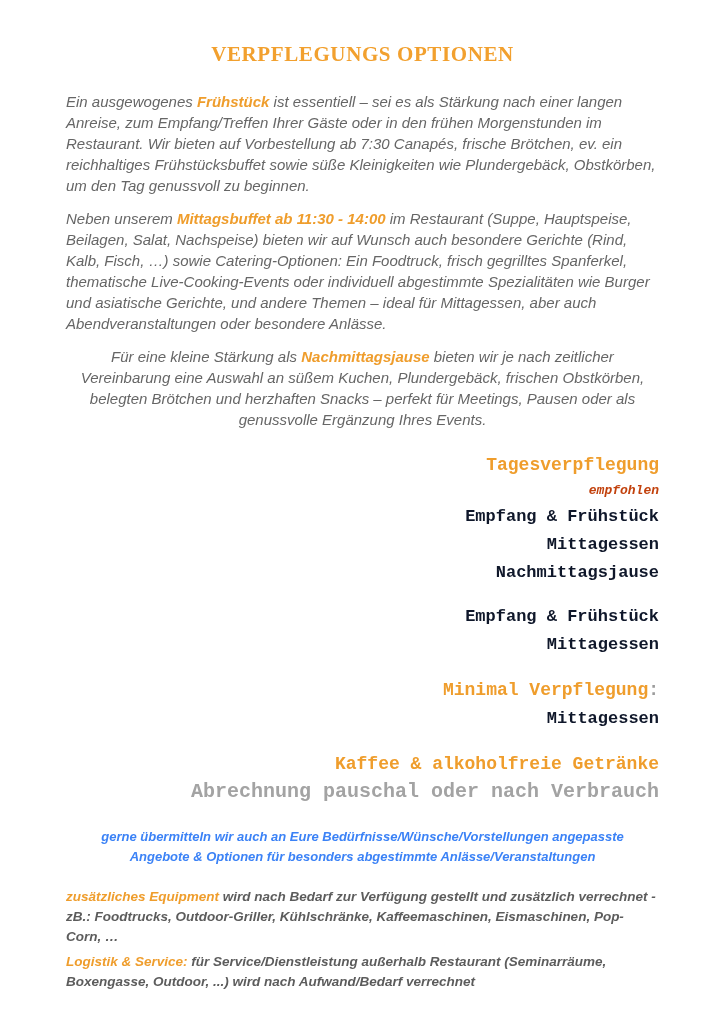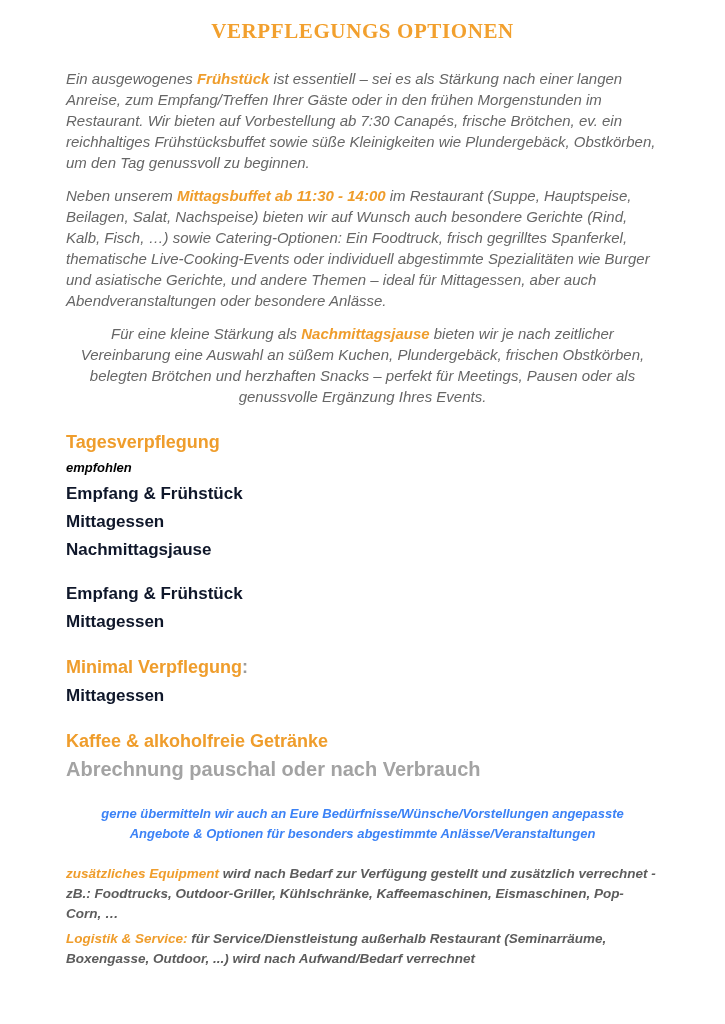--- a/index.html
+++ b/index.html
@@ -1,27 +1,27 @@
 <!DOCTYPE html>
 <html lang="de"><head>
 <meta charset="utf-8">
 <style>
   html,body{margin:0;padding:0;background:#ffffff;}
   body{width:725px;height:1024px;font-family:"Liberation Sans",sans-serif;}
-  .page{box-sizing:border-box;width:725px;height:1000px;padding:19px 66px 0;overflow:hidden;background:#ffffff;}
+  .page{box-sizing:border-box;width:725px;height:1000px;padding:42px 66px 0;overflow:hidden;background:#ffffff;}
   .title{font-family:"Liberation Serif",serif;font-weight:bold;font-size:21px;letter-spacing:.6px;
          color:#f2a02e;text-align:center;margin:0 0 24px;}
   .para{font-style:italic;font-size:15px;line-height:21px;color:#666666;margin:0 0 12px;}
   .para:last-of-type{margin-bottom:0;text-align:center;}
   .hl{color:#ef9d2c;font-weight:bold;}
-  .sections{text-align:left;}
+  .sections{text-align:right;font-family:Liberation Mono, monospace;}
   .section{margin-top:24px;}
   .sec-heading{font-size:18px;line-height:22px;font-weight:bold;color:#ef9d2c;margin:0;}
   .sec-suffix{color:#9c9c9c;}
-  .sec-sub{font-size:13px;line-height:16px;font-weight:bold;color:#000000;margin-top:7px;}
+  .sec-sub{font-size:13px;line-height:16px;font-weight:bold;color:#c2410c;margin-top:7px;}
   .sec-sub.is-italic{font-style:italic;}
   .sec-item{font-size:17px;line-height:20px;font-weight:bold;color:#0f172a;margin-top:8px;}
   .sec-note{font-size:20px;line-height:18px;font-weight:bold;color:#a3a3a3;margin-top:8px;}
   .closing{font-size:13px;line-height:20px;font-weight:bold;font-style:italic;color:#3b82f6;
            text-align:center;max-width:530px;margin:26px auto 0;}
   .footer-block{margin-top:20px;}
   .foot{font-size:13.5px;line-height:20px;font-weight:bold;font-style:italic;color:#5c5c5c;margin:0 0 5px;}
   .foot:last-child{margin-bottom:0;}
 </style>
 </head>

